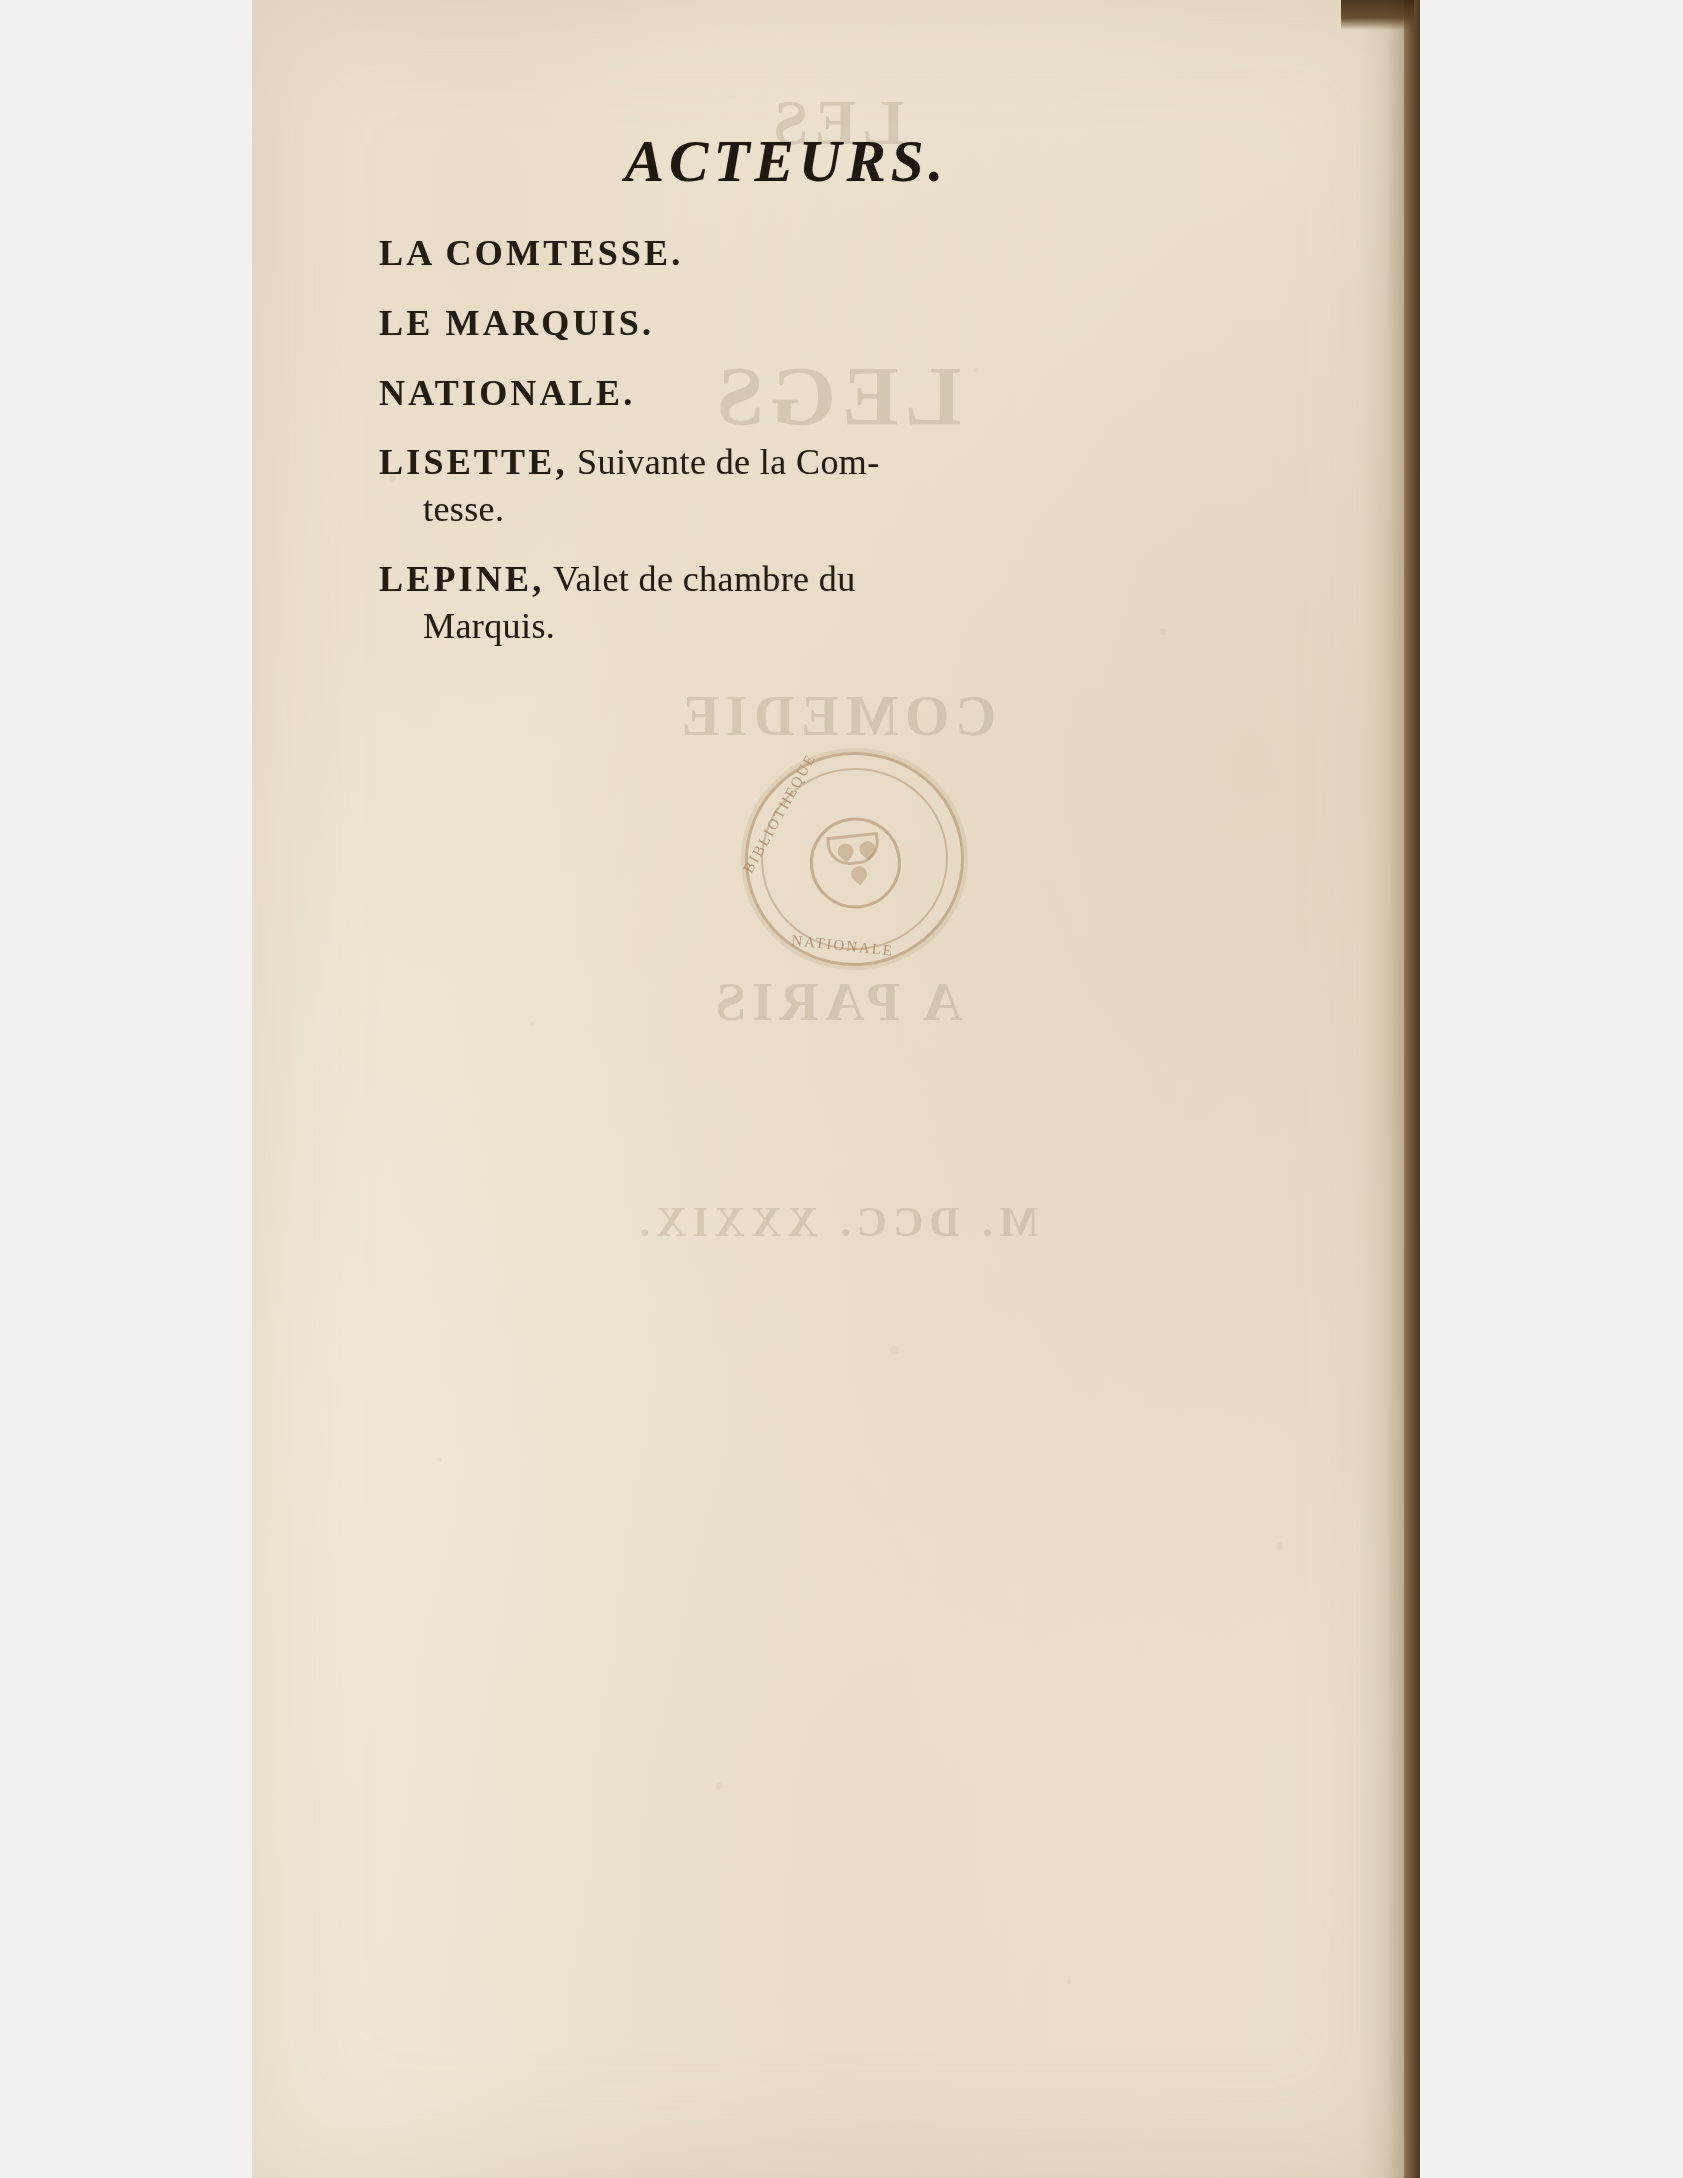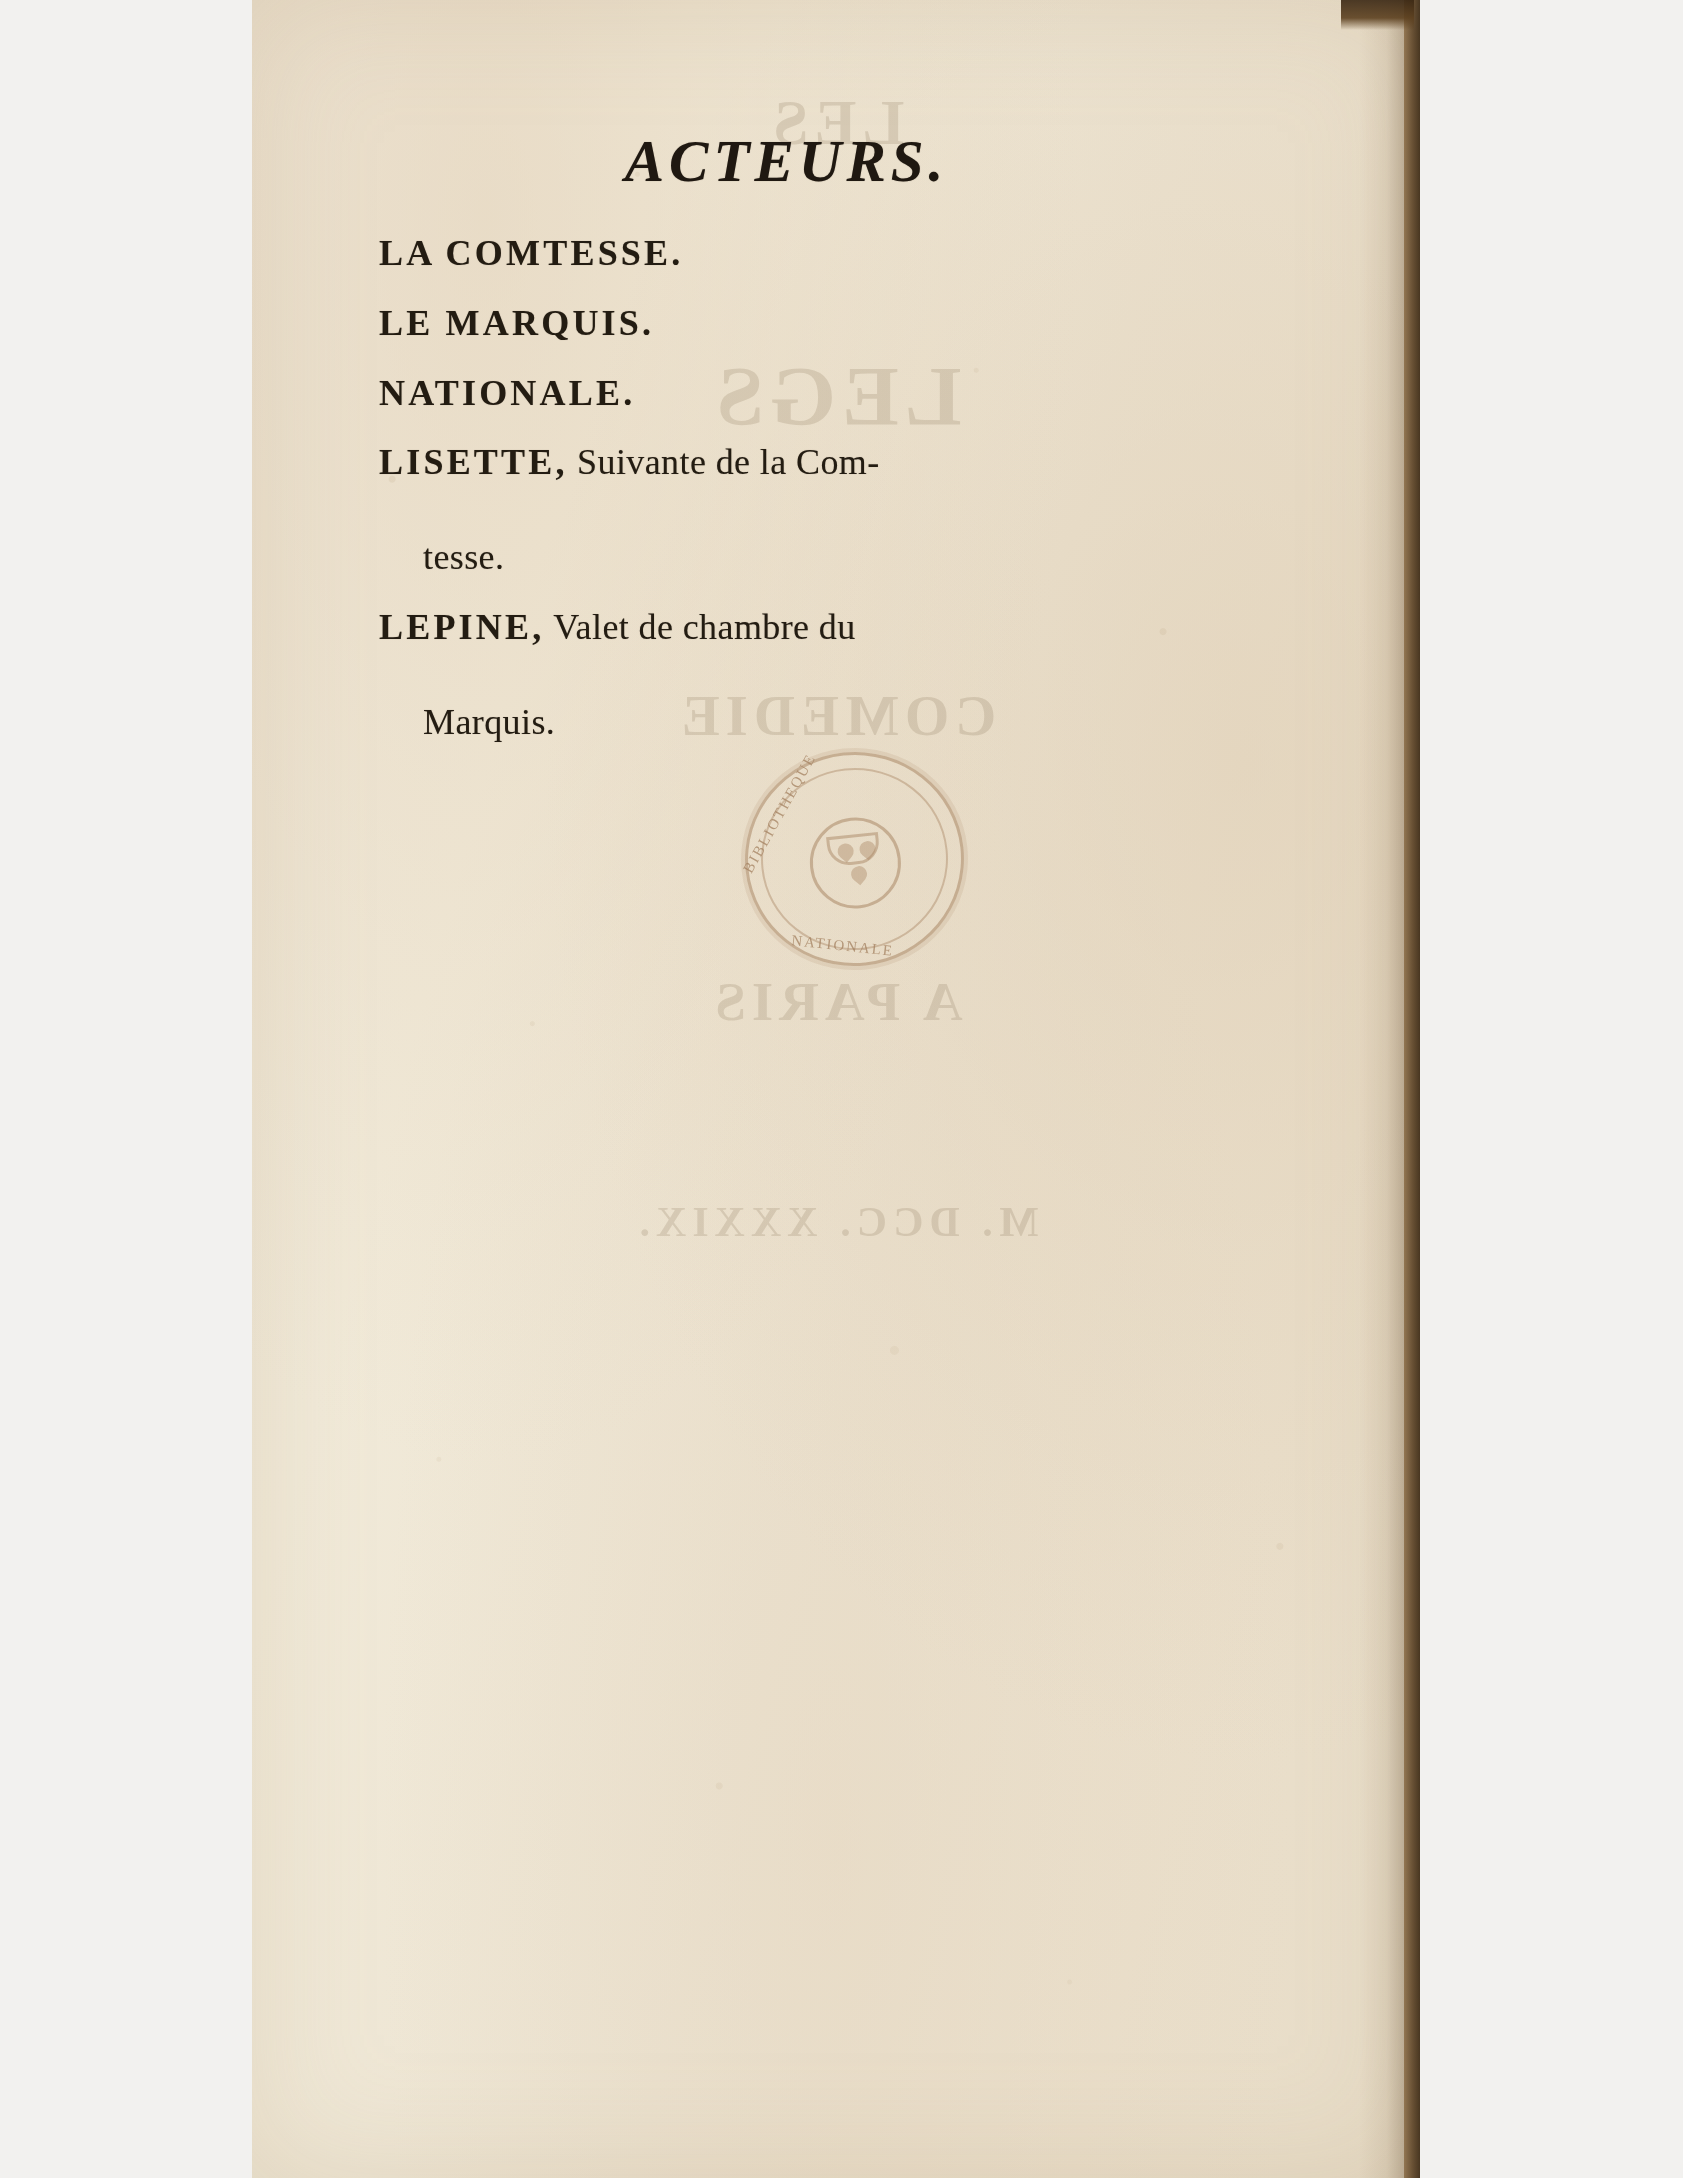--- a/index.html
+++ b/index.html
@@ -127,21 +127,20 @@
     letter-spacing: 3.2px;
   }
   .cast-role {
     letter-spacing: 0.4px;
     text-align: center;
   }
   .cast-cont {
     display: block;
     margin-left: 44px;
     letter-spacing: 0.4px;
-    margin-top: 48px;
   }
   
   #stamp {
     position: absolute;
     left: 493px;
     top: 752px;
     width: 213px;
     height: 208px;
     border-radius: 50%;
     border: 3px solid rgba(150,108,70,0.55);

